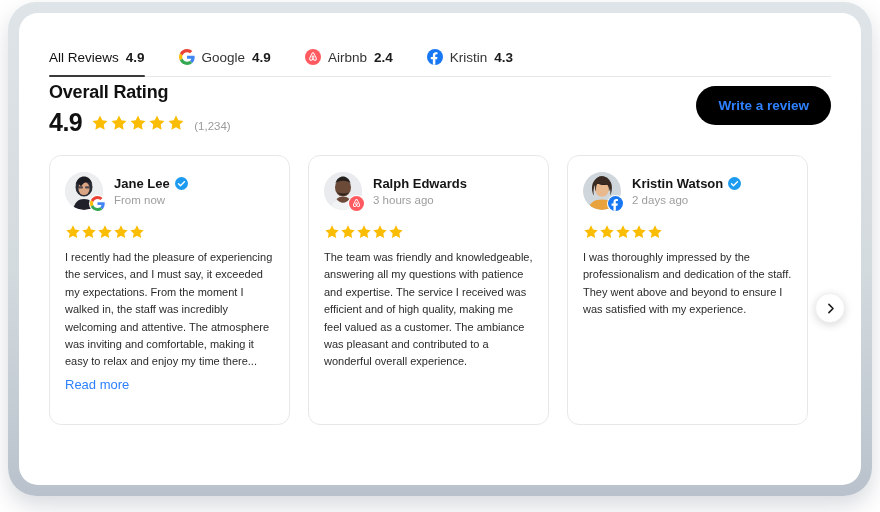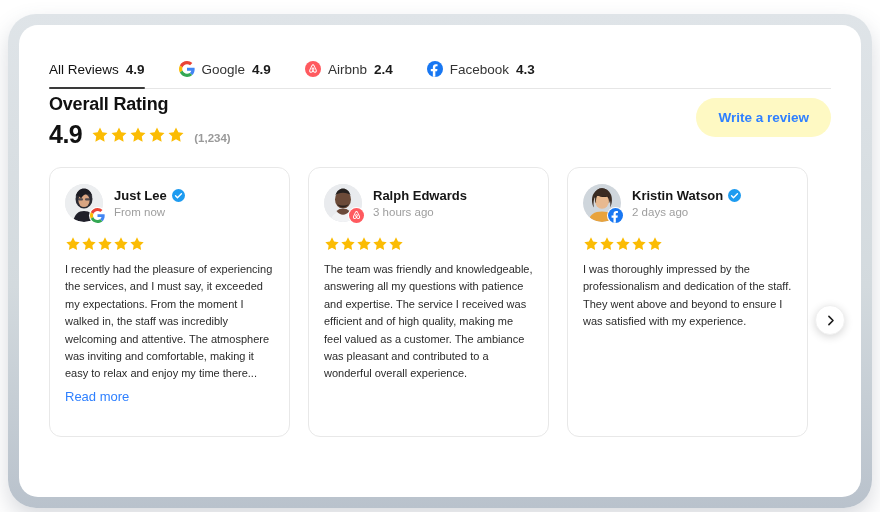--- a/index.html
+++ b/index.html
@@ -9,21 +9,21 @@
     height: 512px;
     background: #ffffff;
     font-family: "Liberation Sans", sans-serif;
     overflow: hidden;
   }
 
   
   .device-frame {
     position: absolute;
     left: 8px;
-    top: 14px;
+    top: 2px;
     width: 864px;
     height: 494px;
     border-radius: 28px;
     background: linear-gradient(180deg, #dfe4e8 0%, #d3dade 55%, #b9c2cc 100%);
     padding: 11px;
     box-shadow: 0 10px 22px rgba(80,90,110,.22);
   }
   .device-screen {
     width: 100%;
     height: 100%;
@@ -97,26 +97,26 @@
     font-size: 25px;
     font-weight: 700;
     color: #111;
     letter-spacing: -0.5px;
     line-height: 1;
   }
   .stars-big { display: flex; gap: 1px; }
   .rating-count {
     font-size: 11.5px;
     color: #9a9a9a;
-    font-weight: 700;
+    font-weight: 400;
     margin-top: 6px;
   }
 
   .write-review-btn {
-    background: #fef9c3;
+    background: #000000;
     color: #2f80ff;
     border: none;
     border-radius: 22px;
     font-size: 13.5px;
     font-weight: 700;
     padding: 12px 22px;
     cursor: pointer;
     font-family: "Liberation Sans", sans-serif;
     margin-top: 4px;
   }
@@ -243,21 +243,21 @@
           <span class="tab-score">2.4</span>
         </div>
 
         <div class="tab">
           <span>
             <svg class="tab-icon" viewBox="0 0 32 32">
               <circle cx="16" cy="16" r="16" fill="#1877F2"></circle>
               <path fill="#ffffff" d="M20.2 20.6l.7-4.6h-4.4v-3c0-1.3.6-2.5 2.6-2.5h2V6.6s-1.8-.3-3.5-.3c-3.6 0-5.9 2.2-5.9 6.1V16H7.6v4.6h4.1v11h5V20.6h3.5z"></path>
             </svg>
           </span>
-          <span class="tab-label">Facebook</span>
+          <span class="tab-label">Kristin</span>
           <span class="tab-score">4.3</span>
         </div>
       </div>
 
       <div class="rating-row">
         <div>
           <div class="rating-title">Overall Rating</div>
           <div class="rating-line">
             <span class="rating-value">4.9</span>
             <span class="stars-big">
@@ -310,21 +310,21 @@
                 <svg viewBox="0 0 48 48">
                   <path fill="#EA4335" d="M24 9.5c3.54 0 6.71 1.22 9.21 3.6l6.85-6.85C35.9 2.38 30.47 0 24 0 14.62 0 6.51 5.38 2.56 13.22l7.98 6.19C12.43 13.72 17.74 9.5 24 9.5z"></path>
                   <path fill="#4285F4" d="M46.98 24.55c0-1.57-.15-3.09-.38-4.55H24v9.02h12.94c-.58 2.96-2.26 5.48-4.78 7.18l7.73 6c4.51-4.18 7.09-10.36 7.09-17.65z"></path>
                   <path fill="#FBBC05" d="M10.53 28.59c-.48-1.45-.76-2.99-.76-4.59s.27-3.14.76-4.59l-7.98-6.19C.92 16.46 0 20.12 0 24c0 3.88.92 7.54 2.56 10.78l7.97-6.19z"></path>
                   <path fill="#34A853" d="M24 48c6.48 0 11.93-2.13 15.89-5.81l-7.73-6c-2.15 1.45-4.92 2.3-8.16 2.3-6.26 0-11.57-4.22-13.47-9.91l-7.98 6.19C6.51 42.62 14.62 48 24 48z"></path>
                 </svg>
               </span>
             </div>
             <div class="person">
               <div class="person-name-row">
-                <span class="person-name">Just Lee</span>
+                <span class="person-name">Jane Lee</span>
                 <svg class="verified" viewBox="0 0 24 24">
                     <circle cx="12" cy="12" r="12" fill="#1d9bf0"></circle>
                     <path d="M6.5 12.4l3.6 3.6 7.3-7.3" stroke="#fff" stroke-width="2.6" fill="none" stroke-linecap="round" stroke-linejoin="round"></path>
                   </svg>
               </div>
               <span class="time">From now</span>
             </div>
           </div>
           <div class="stars-small">
             <svg class="star-sm" viewBox="0 0 24 24">

